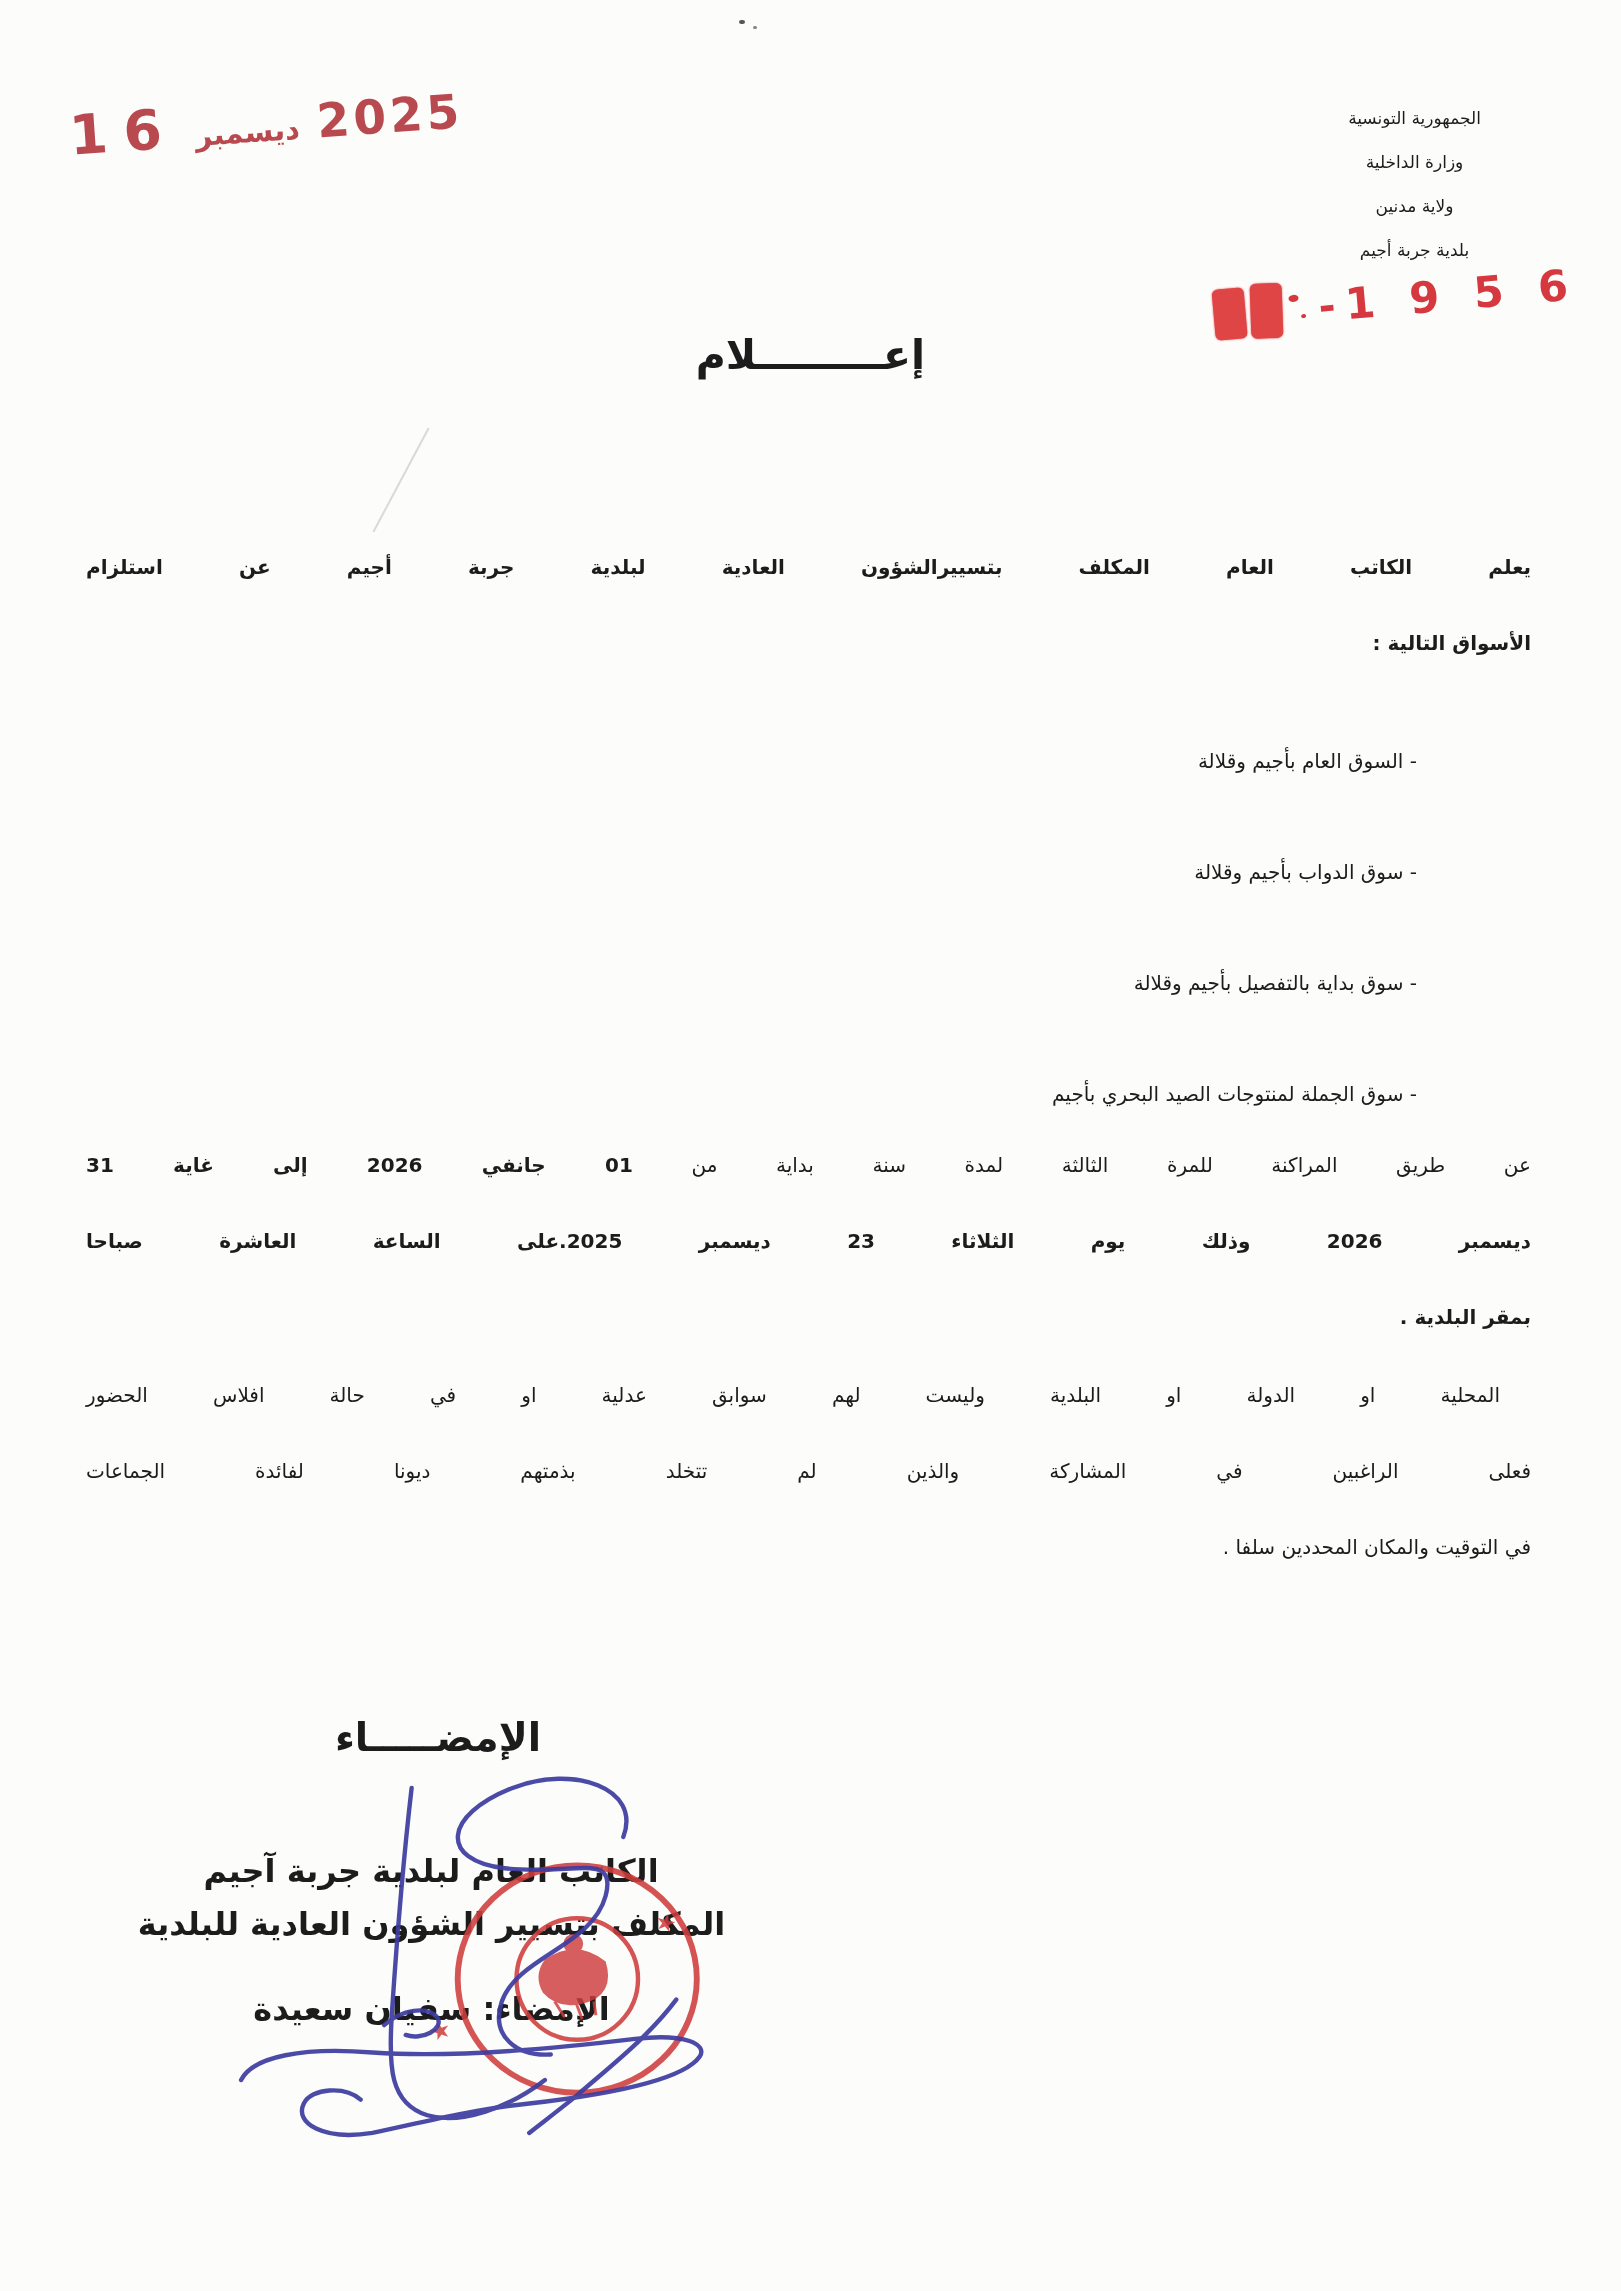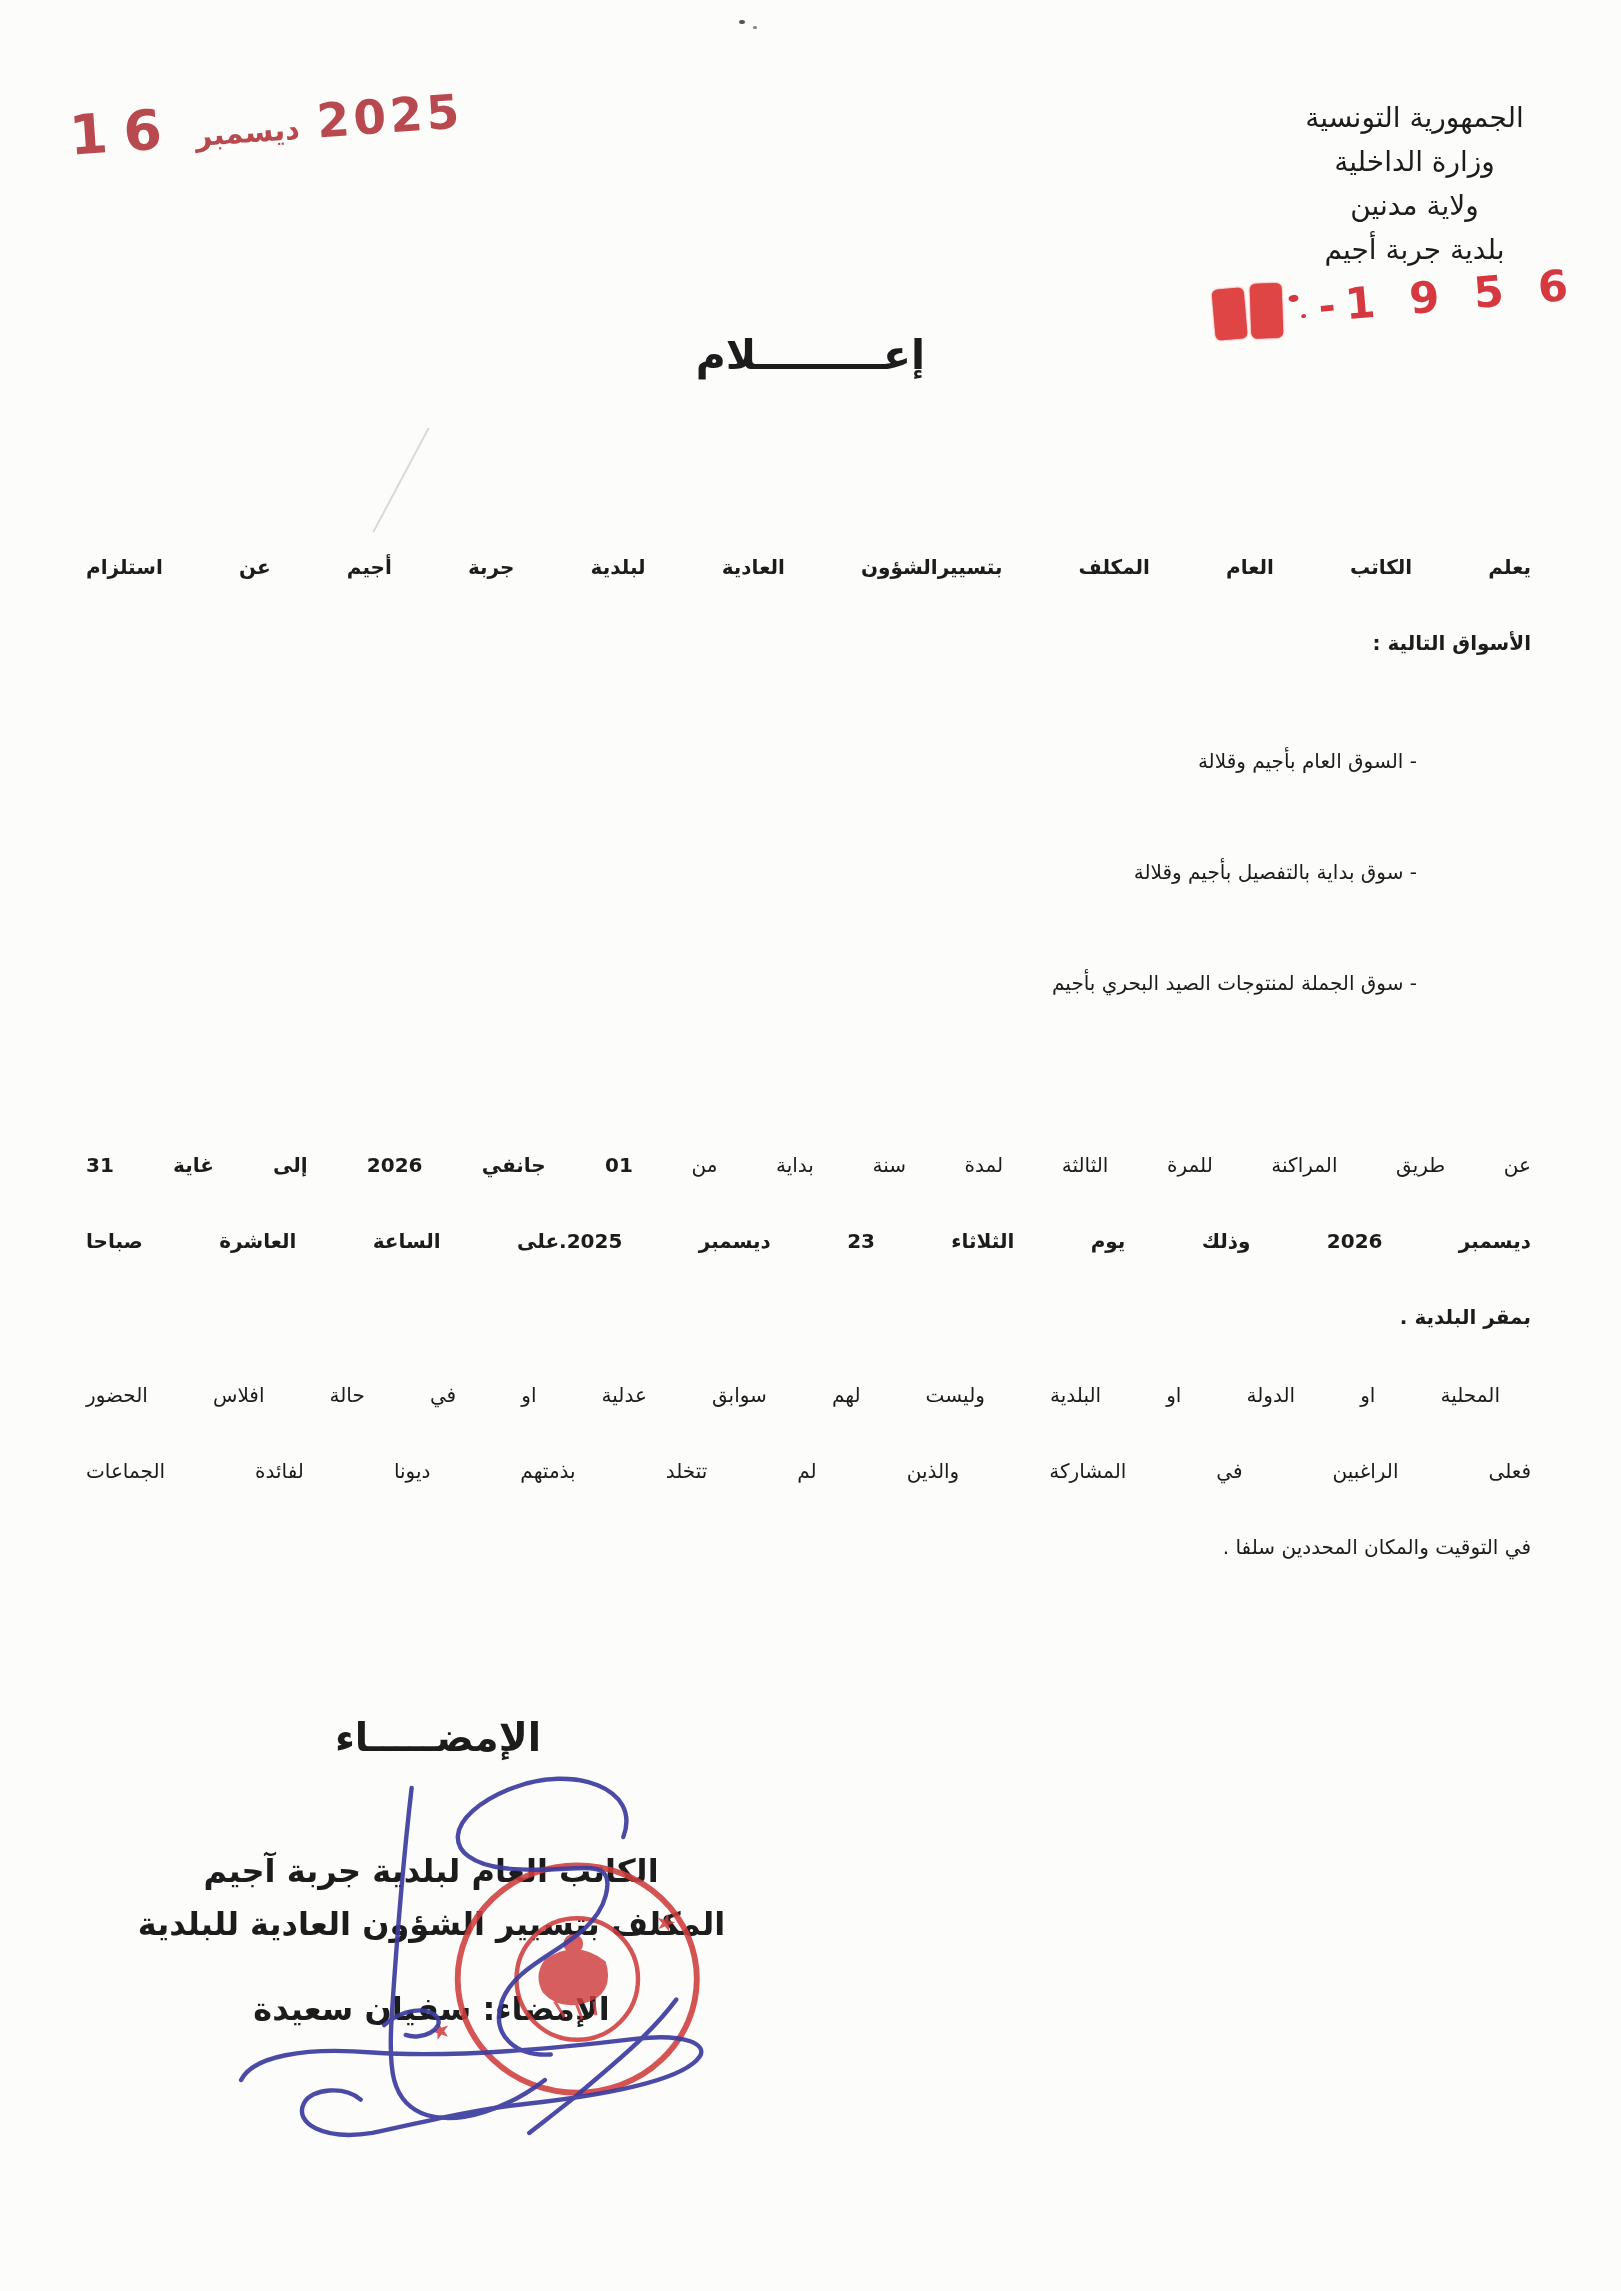--- a/index.html
+++ b/index.html
@@ -20,21 +20,21 @@
     display:flex;flex-direction:row-reverse;align-items:baseline;gap:17.6px;
     direction:rtl;white-space:nowrap;
     font-weight:bold;
   }
   .date-stamp .day{font-size:55px;letter-spacing:15.7px;}
   .date-stamp .month{font-size:29px;}
   .date-stamp .year{font-size:47px;letter-spacing:3.9px;}
   
   .letterhead{
     position:absolute;right:94px;top:96px;width:225px;
-    text-align:center;font-size:28px;line-height:44px;
+    text-align:center;font-size:17px;line-height:44px;
   }
   
   .ref-stamp{
     position:absolute;left:1213px;top:272px;
     transform:rotate(-5deg);
     display:flex;align-items:center;direction:ltr;
     color:#d5383e;
   }
   .ref-stamp .blob{width:32px;height:51px;background:#e04545;border-radius:5.9px;margin-right:4.9px;box-shadow:0 0 2px #e04545;}
   .ref-stamp .blob.b2{height:55px;transform:rotate(3deg);}
@@ -111,20 +111,21 @@
 
   <div class="doc-title">إعـــــــــلام</div>
 
   <div class="block intro">
     <span class="line just">يعلم الكاتب العام المكلف بتسييرالشؤون العادية لبلدية جربة أجيم عن استلزام</span>
     <span class="line right">الأسواق التالية :</span>
   </div>
 
   <div class="block markets">
     <div class="item right">- السوق العام بأجيم وقلالة</div>
+    <div class="item right">- سوق الدواب بأجيم وقلالة</div>
     <div class="item right">- سوق بداية بالتفصيل بأجيم وقلالة</div>
     <div class="item right">- سوق الجملة لمنتوجات الصيد البحري بأجيم</div>
   </div>
 
   <div class="block terms">
     <span class="line just"><span>عن طريق المراكنة للمرة الثالثة لمدة سنة بداية من </span><span class="b">01 جانفي 2026 إلى غاية 31</span></span>
     <span class="line just b">ديسمبر 2026 وذلك يوم الثلاثاء 23 ديسمبر 2025.على الساعة العاشرة صباحا</span>
     <span class="line right b">بمقر البلدية .</span>
   </div>
 

